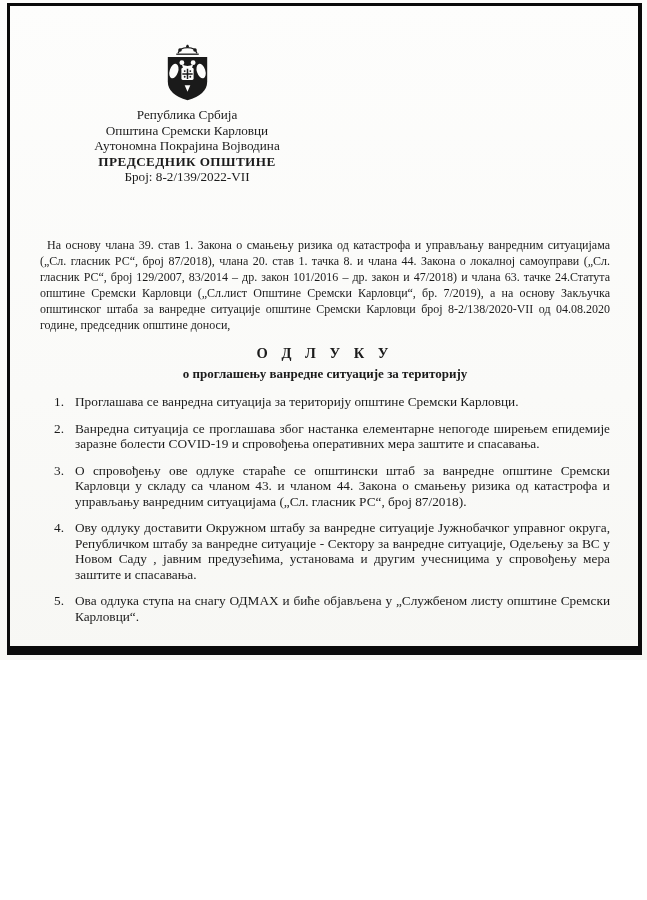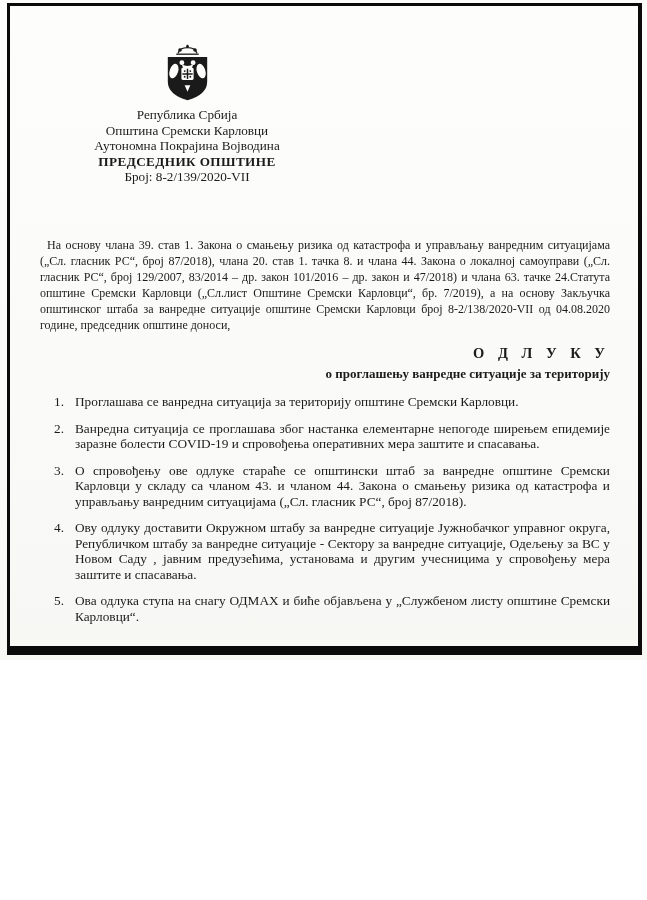--- a/index.html
+++ b/index.html
@@ -16,21 +16,21 @@
     pointer-events:none;
   }
   .content { position:absolute; left:40px; right:37px; top:0; }
 
   .letterhead { margin-top:42px; width:294px; text-align:center; font-size:13.2px; line-height:15.5px; }
   .coa { display:block; margin:0 auto 5px auto; }
   .lh-office { font-weight:bold; letter-spacing:.4px; }
 
   .preamble { margin-top:52px; text-align:justify; font-size:12px; line-height:16px; text-indent:7px; }
 
-  .decision { text-align:right; margin-top:12px; font-weight:bold; }
+  .decision { text-align:center; margin-top:12px; font-weight:bold; }
   .decision-title { font-size:14.5px; letter-spacing:5px; }
   .decision-sub { font-size:13px; line-height:15.5px; }
   .decision-sub.first { margin-top:4px; }
 
   .items { margin-top:13px; }
   .item { display:flex; margin-bottom:11px; font-size:13.3px; line-height:15.5px; }
   .item .num { flex:0 0 21px; margin-left:14px; }
   .item .txt { flex:1; text-align:justify; }
 
   .sig-title { position:absolute; left:380px; top:672px; font-weight:bold; font-size:13.8px; letter-spacing:.3px; z-index:3; }
@@ -76,21 +76,21 @@
         </g>
         <circle cx="27" cy="31" r="1" fill="#1a1a1a"></circle>
         <circle cx="33" cy="31" r="1" fill="#1a1a1a"></circle>
         <circle cx="27" cy="37" r="1" fill="#1a1a1a"></circle>
         <circle cx="33" cy="37" r="1" fill="#1a1a1a"></circle>
       </svg>
       <div>Република Србија</div>
       <div>Општина Сремски Карловци</div>
       <div>Аутономна Покрајина Војводина</div>
       <div class="lh-office">ПРЕДСЕДНИК ОПШТИНЕ</div>
-      <div>Број: 8-2/139/2020-VII</div>
+      <div>Број: 8-2/139/2022-VII</div>
     </div>
 
     <p class="preamble">На основу члана 39. став 1. Закона о смањењу ризика од катастрофа и управљању ванредним ситуацијама („Сл. гласник РС“, број 87/2018), члана 20. став 1. тачка 8. и члана 44. Закона о локалној самоуправи („Сл. гласник РС“, број 129/2007, 83/2014 – др. закон 101/2016 – др. закон и 47/2018) и члана 63. тачке 24.Статута општине Сремски Карловци („Сл.лист Општине Сремски Карловци“, бр. 7/2019), а на основу Закључка општинског штаба за ванредне ситуације општине Сремски Карловци број 8-2/138/2020-VII од 04.08.2020 године, председник општине доноси,</p>
 
     <div class="decision">
       <div class="decision-title">О Д Л У К У</div>
       <div class="decision-sub first">о проглашењу ванредне ситуације за територију</div>
     </div>
 
     <div class="items">

